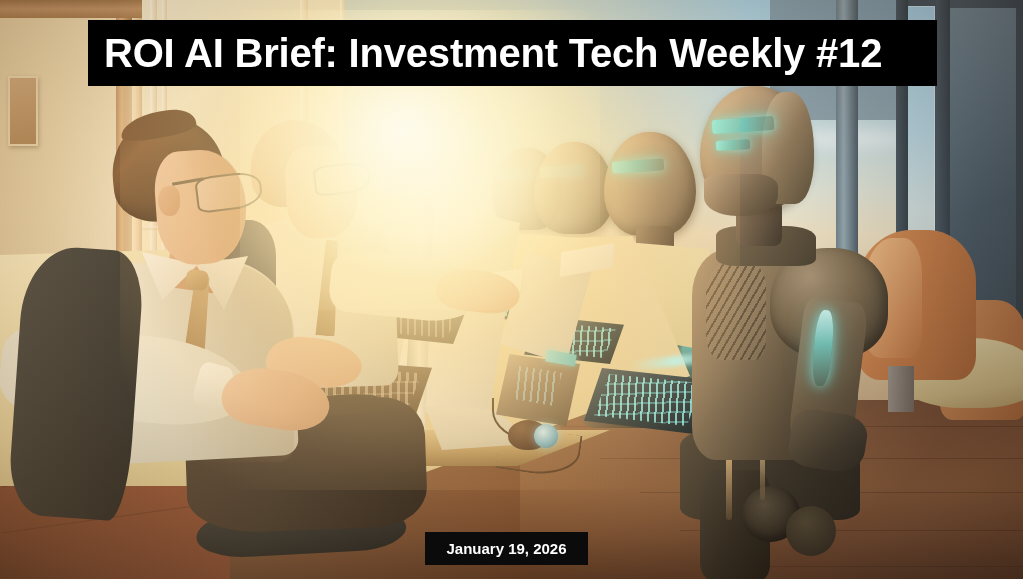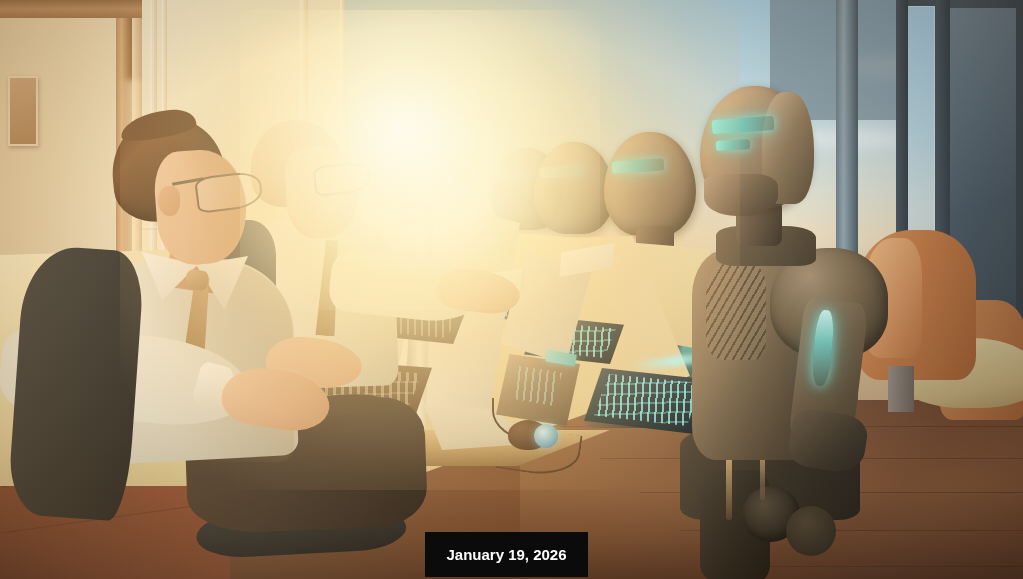--- a/index.html
+++ b/index.html
@@ -734,21 +734,21 @@
   #title-text {
     color: #fff;
     font-size: 40px;
     font-weight: bold;
     letter-spacing: -0.2px;
     white-space: nowrap;
     line-height: 1;
   }
   #date-box {
     position: absolute;
-    left: 425px; top: 532px; width: 163px; height: 45px;
+    left: 425px; top: 532px; width: 163px; height: 33px;
     background: #0b0b0b;
     display: flex; align-items: center; justify-content: center;
     z-index: 50;
   }
   #date-text {
     color: #fff;
     font-size: 15px;
     font-weight: bold;
     white-space: nowrap;
   }
@@ -956,18 +956,21 @@
   </div>
 
   <div class="layer" id="chair1-back"></div>
 
   <div class="layer" id="sunflare"></div>
   <div class="layer" id="sunflare2"></div>
 
   <div class="layer" id="grade-warm"></div>
   <div class="layer" id="grade-vignette"></div>
 
+  <div id="title-bar">
+    <span id="title-text">ROI AI Brief: Investment Tech Weekly #12</span>
+  </div>
 
   <div id="date-box">
     <span id="date-text">January 19, 2026</span>
   </div>
 
 </div>
 
 </body></html>

